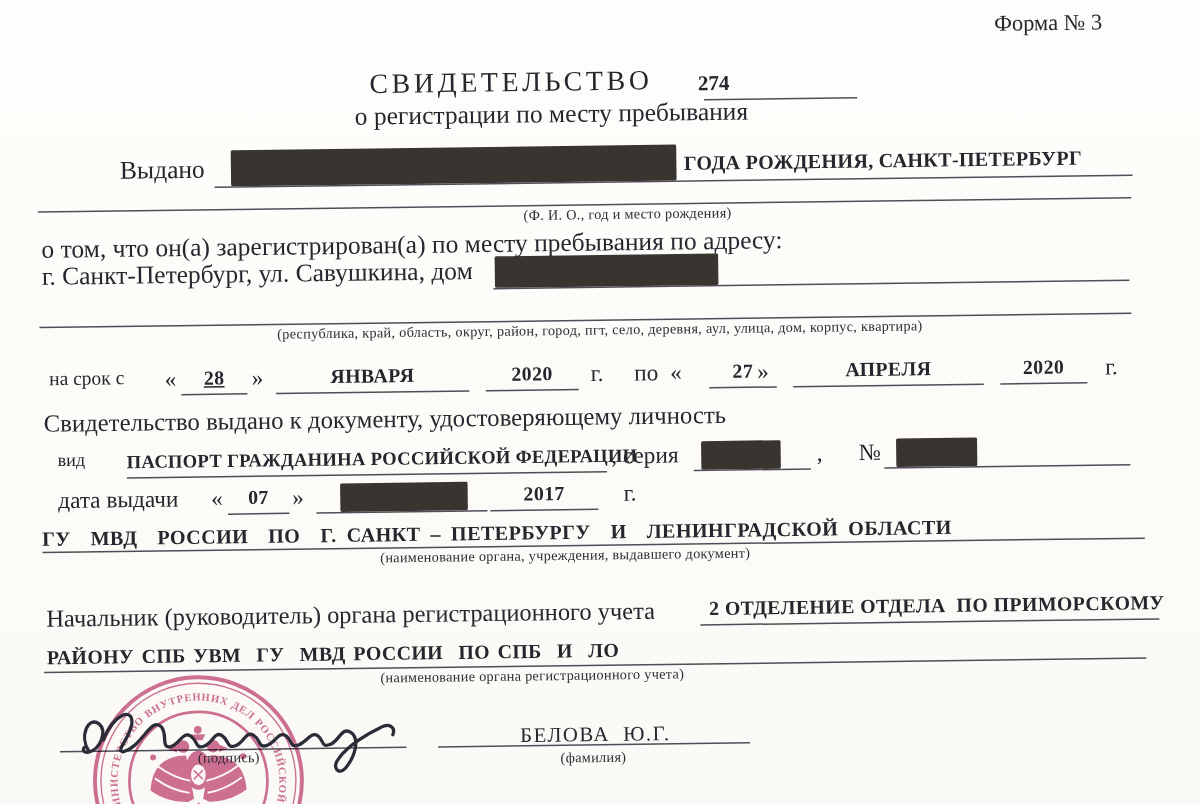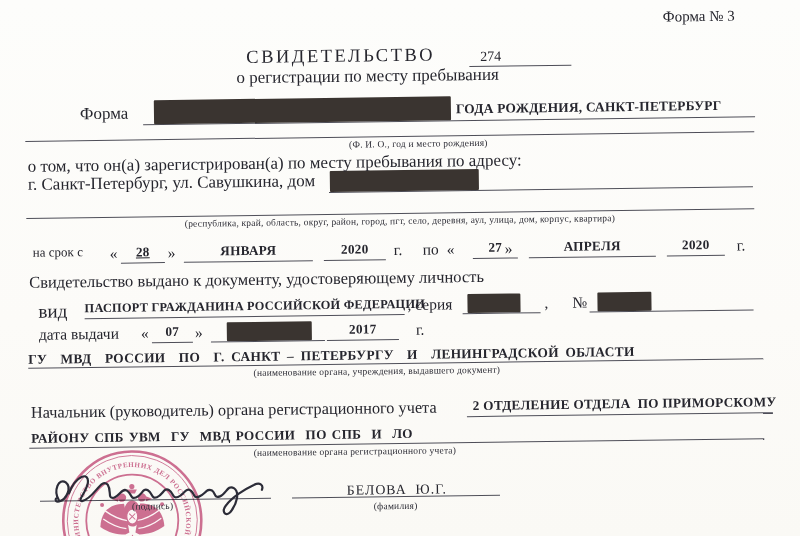--- a/index.html
+++ b/index.html
@@ -27,25 +27,25 @@
   .sig-svg{position:absolute;z-index:5;color:#2c2c38;}
 </style>
 </head>
 <body>
 
 <div class="page">
   <div class="tilt">
 
     <div class="t" style="left:666px;top:12px;font-size:15px;">Форма № 3</div>
     <div class="t" style="left:249px;top:45px;font-size:18.5px;letter-spacing:2.5px;">СВИДЕТЕЛЬСТВО</div>
-    <div class="t" style="left:483px;top:50px;font-size:14px;">274</div>
+    <div class="t" style="left:468px;top:50px;font-size:14px;font-weight:bold;">274</div>
     <div class="line" style="left:472px;top:67px;width:102px;"></div>
     <div class="t" style="left:239px;top:66px;font-size:17px;">о регистрации по месту пребывания</div>
 
-    <div class="t" style="left:82px;top:100px;font-size:17px;">Форма</div>
+    <div class="t" style="left:82px;top:100px;font-size:17px;">Выдано</div>
     <div class="block" style="left:156px;top:97px;width:297px;height:24px;"></div>
     <div class="t b" style="left:458px;top:102px;font-size:13.4px;letter-spacing:.2px;">ГОДА РОЖДЕНИЯ, САНКТ-ПЕТЕРБУРГ</div>
     <div class="line" style="left:145px;top:121px;width:612px;"></div>
     <div class="line" style="left:27px;top:136px;width:729px;border-top-width:1px;"></div>
     <div class="cap" style="left:250px;top:139px;width:340px;">(Ф. И. О., год и место рождения)</div>
 
     <div class="t" style="left:29px;top:152px;font-size:17px;">о том, что он(а) зарегистрирован(а) по месту пребывания по адресу:</div>
     <div class="t" style="left:29px;top:170px;font-size:17px;">г. Санкт-Петербург, ул. Савушкина, дом</div>
     <div class="block" style="left:331px;top:170px;width:149px;height:21px;"></div>
     <div class="line" style="left:330px;top:191px;width:424px;"></div>
@@ -62,21 +62,21 @@
     <div class="t" style="left:423px;top:241px;font-size:15.5px;">по</div>
     <div class="t" style="left:447px;top:241px;font-size:15.5px;">«</div>
     <div class="slot" style="left:473px;top:239px;width:45px;">27</div>
     <div class="t" style="left:505px;top:241px;font-size:15.5px;">»</div>
     <div class="slot" style="left:529px;top:239px;width:127px;">АПРЕЛЯ</div>
     <div class="slot" style="left:667px;top:239px;width:58px;">2020</div>
     <div class="t" style="left:737px;top:241px;font-size:15.5px;">г.</div>
 
     <div class="t" style="left:29px;top:269px;font-size:16.5px;">Свидетельство выдано к документу, удостоверяющему личность</div>
 
-    <div class="t" style="left:38px;top:296px;font-size:19px;">вид</div>
+    <div class="t" style="left:38px;top:296px;font-size:12px;">вид</div>
     <div class="slot" style="left:84px;top:294px;width:320px;font-size:12.4px;letter-spacing:.2px;">ПАСПОРТ ГРАЖДАНИНА РОССИЙСКОЙ ФЕДЕРАЦИИ</div>
     <div class="t" style="left:407px;top:296px;font-size:15.5px;text-align:right;">, серия</div>
     <div class="slot" style="left:462px;top:294px;width:78px;"></div>
     <div class="block" style="left:467px;top:295px;width:53px;height:19px;"></div>
     <div class="t" style="left:544px;top:296px;font-size:15.5px;">,</div>
     <div class="t" style="left:572px;top:296px;font-size:15.5px;">№</div>
     <div class="slot" style="left:589px;top:294px;width:164px;"></div>
     <div class="block" style="left:597px;top:295px;width:54px;height:19px;"></div>
 
     <div class="t" style="left:38px;top:321px;font-size:15.5px;">дата выдачи</div>

